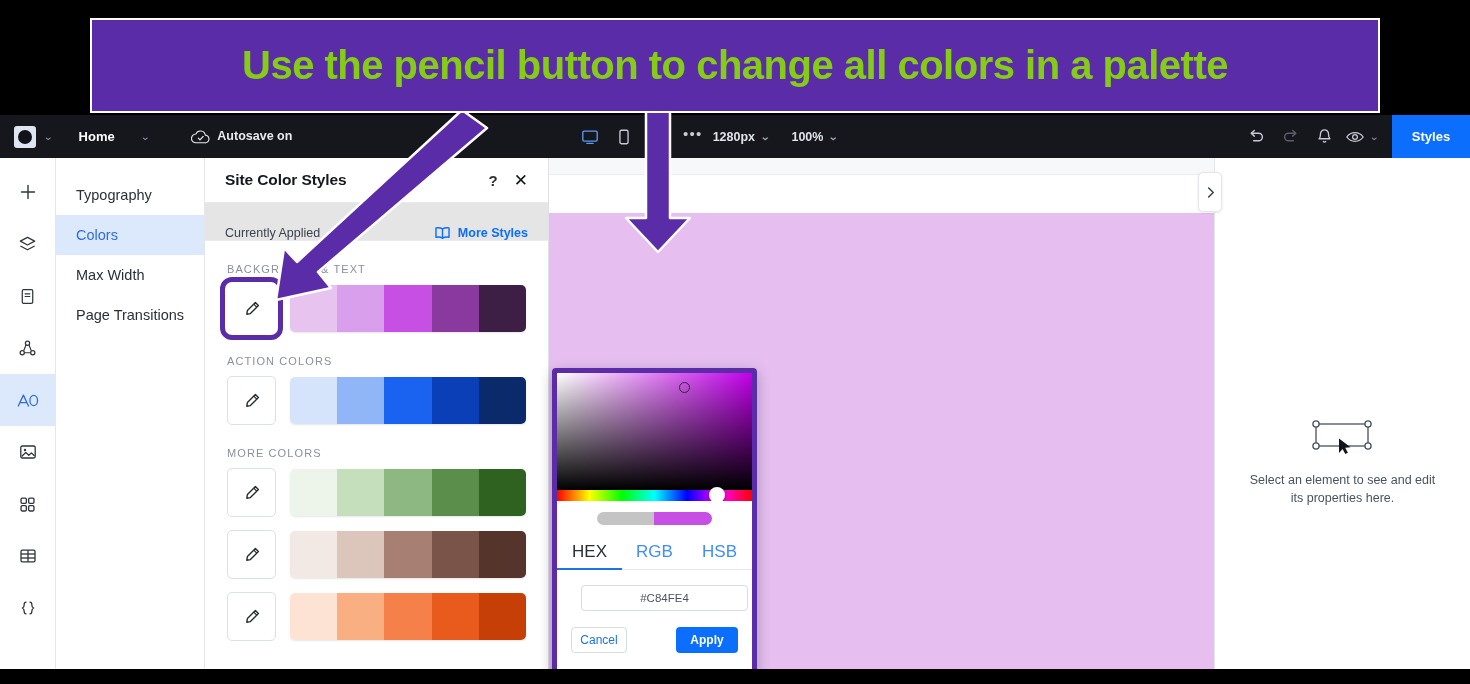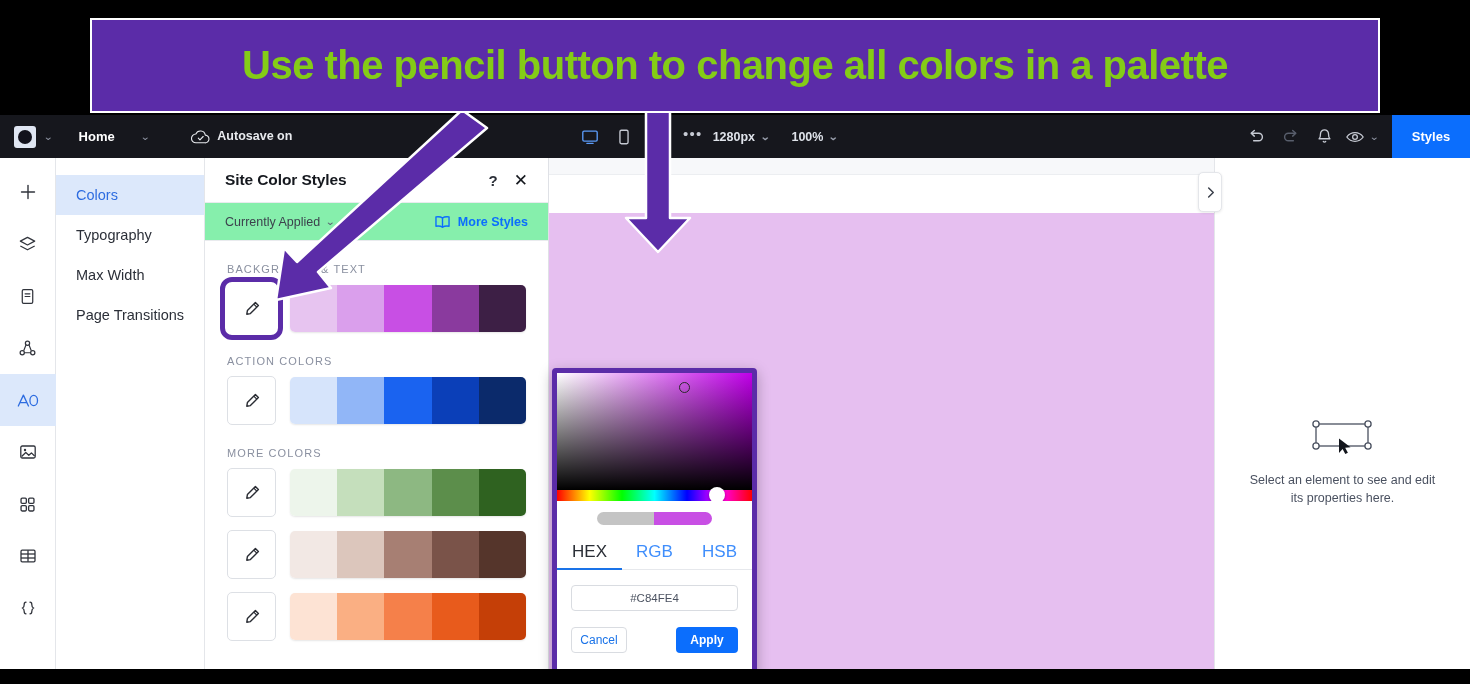--- a/index.html
+++ b/index.html
@@ -87,21 +87,21 @@
   }
   .panel-head {
     height: 45px; display: flex; align-items: center; padding: 0 20px;
     border-bottom: 1px solid #e9ebee;
   }
   .panel-title { font-size: 15.5px; font-weight: bold; color: #15181e; flex: 1; letter-spacing: -.1px; }
   .panel-q { font-size: 15px; color: #2b2f38; font-weight: bold; margin-right: 16px; cursor: pointer; }
   .panel-x { font-size: 17px; color: #15181e; cursor: pointer; line-height: 1; }
 
   .subbar {
-    height: 38px; background: #86efac; display: flex; align-items: center;
+    height: 38px; background: #e5e5e5; display: flex; align-items: flex-end;
     padding: 0 20px; border-bottom: 1px solid #e9ebee;
   }
   .subbar .ca { font-size: 12.5px; color: #3c424d; flex: 1; display: flex; align-items: center; }
   .subbar .ca .chev { color: #5a6172; margin-left: 6px; }
   .more-styles {
     display: flex; align-items: center; gap: 7px; color: #0b6efd;
     font-size: 12.5px; font-weight: bold; cursor: pointer;
   }
 
   .sec-label {
@@ -192,21 +192,21 @@
   .pk-tab {
     flex: 1; display: flex; align-items: center; justify-content: center;
     font-size: 17px; color: #3f8efc; cursor: pointer; position: relative;
   }
   .pk-tab.active { color: #2a2e36; font-weight: normal; }
   .pk-tab.active::after {
     content: ""; position: absolute; left: 0; bottom: -1px; width: 100%; height: 2px;
     background: #1a73e8;
   }
   .pk-input {
-    position: absolute; left: 14px; top: 212px; width: 167px; height: 26px;
+    position: absolute; left: 24px; top: 212px; width: 167px; height: 26px;
     border: 1px solid #d9dce1; border-radius: 4px; background: #fff;
     font-size: 11.5px; color: #4b5260; text-align: center;
     font-family: "Liberation Sans", sans-serif; outline: none;
   }
   .pk-actions {
     position: absolute; left: 14px; top: 254px; width: 167px; height: 26px;
     display: flex; justify-content: space-between; align-items: center;
   }
   .pk-cancel {
     width: 56px; height: 26px; border: 1px solid #d9dce1; border-radius: 4px;
@@ -375,22 +375,22 @@
       </div>
       <div class="rail-item">
         <svg width="20" height="20" viewBox="0 0 20 20">
           <path d="M8 4.2c-1.6 0-1.8.7-1.8 2.2s0 2.6-1.6 3.6c1.6 1 1.6 2.1 1.6 3.6s.2 2.2 1.8 2.2" fill="none" stroke="#31343c" stroke-width="1.3" stroke-linecap="round"></path>
           <path d="M12 4.2c1.6 0 1.8.7 1.8 2.2s0 2.6 1.6 3.6c-1.6 1-1.6 2.1-1.6 3.6s-.2 2.2-1.8 2.2" fill="none" stroke="#31343c" stroke-width="1.3" stroke-linecap="round"></path>
         </svg>
       </div>
     </div>
 
     <div id="nav2">
+      <div class="nav2-item">Typography</div>
       <div class="nav2-item active">Colors</div>
-      <div class="nav2-item">Typography</div>
       <div class="nav2-item">Max Width</div>
       <div class="nav2-item">Page Transitions</div>
     </div>
 
     <div id="panel">
       <div class="panel-head">
         <span class="panel-title">Site Color Styles</span>
         <span class="panel-q">?</span>
         <span class="panel-x">✕</span>
       </div>

